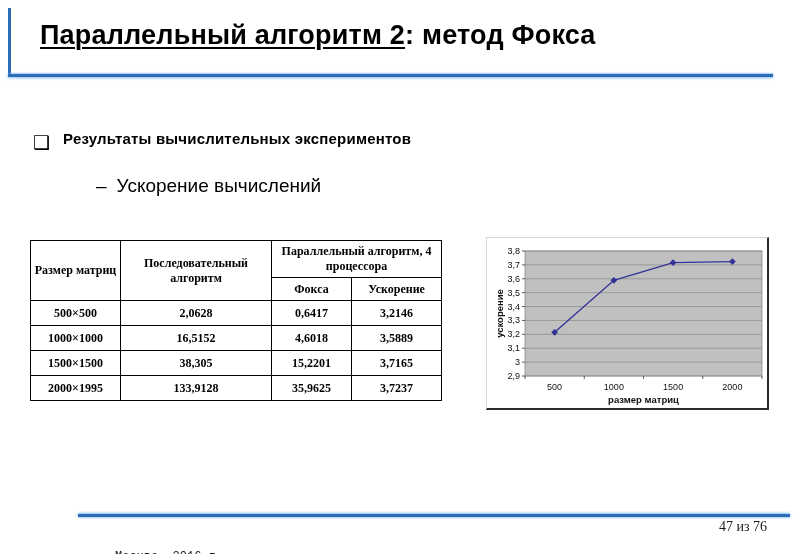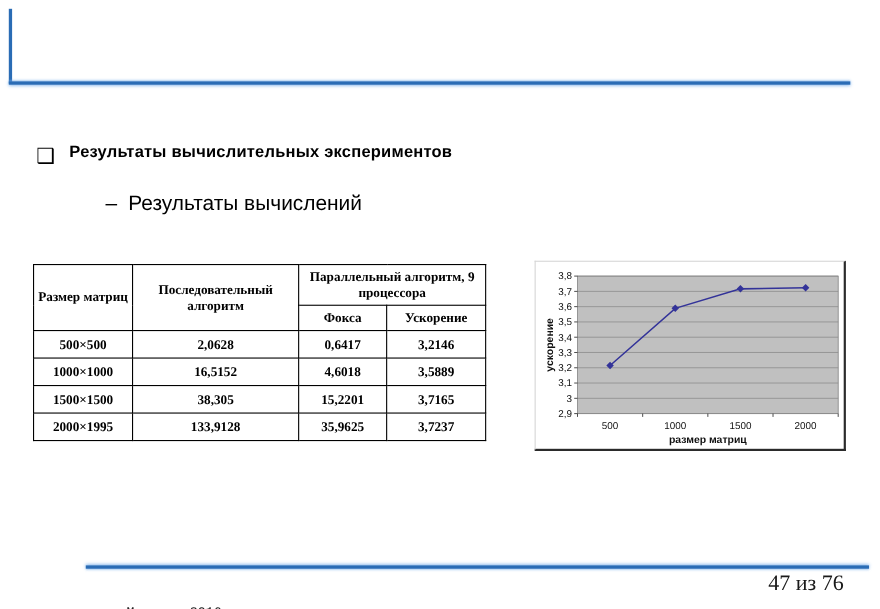--- a/index.html
+++ b/index.html
@@ -34,53 +34,56 @@
   
   .chart-box{
     position:absolute;left:486px;top:237px;width:280px;height:170px;background:#ffffff;
     border:1px solid #d6d6d6;border-right:2px solid #2b2b2b;border-bottom:2px solid #2b2b2b;
   }
   .chart-box svg{display:block;font-family:"Liberation Sans",sans-serif;}
   
   .accent-hrule-bottom{position:absolute;left:78px;top:514px;width:712px;height:3px;background:#2a6cb5;
     box-shadow:0 -1px 3px rgba(120,175,235,.9),0 1px 2px rgba(120,175,235,.6);}
   .footer-left{position:absolute;left:115px;top:550px;font-family:Liberation Mono, monospace;font-size:12px;color:#1a1a1a;}
-  .footer-right{position:absolute;right:33px;top:519px;font-family:"Liberation Serif",serif;font-size:20px;color:#1a1a1a;text-align:center;}
+  .footer-right{position:absolute;right:33px;top:519px;font-family:"Liberation Serif",serif;font-size:14px;color:#1a1a1a;text-align:center;}
 </style>
 </head>
 <body>
 
 <div class="slide">
 
   <div class="accent-vbar"></div>
   <div class="accent-hrule-top"></div>
 
+  <div class="title">
+    <span class="u">Параллельный алгоритм 2</span><span>: метод Фокса</span>
+  </div>
 
   <div class="bullet-row">
     <span class="bullet-glyph">❑</span>
     <span class="bullet-text">Результаты вычислительных экспериментов</span>
   </div>
 
   <div class="subbullet-row">
     <span class="subbullet-dash">–</span>
-    <span class="subbullet-text">Результаты вычислений</span>
+    <span class="subbullet-text">Ускорение вычислений</span>
   </div>
 
   <table class="results">
     <colgroup>
         <col style="width:90px">
         <col style="width:151px">
         <col style="width:80px">
         <col style="width:90px">
       </colgroup>
     <tbody>
         <tr class="hdr1">
       <th rowspan="2">Размер матриц</th>
       <th rowspan="2">Последовательный алгоритм</th>
-      <th colspan="2">Параллельный алгоритм, 9 процессора</th>
+      <th colspan="2">Параллельный алгоритм, 4 процессора</th>
     </tr>
     <tr class="hdr2">
       <th>Фокса</th>
       <th>Ускорение</th>
     </tr>
     <tr>
       <td>500×500</td>
       <td>2,0628</td>
       <td>0,6417</td>
       <td>3,2146</td>

